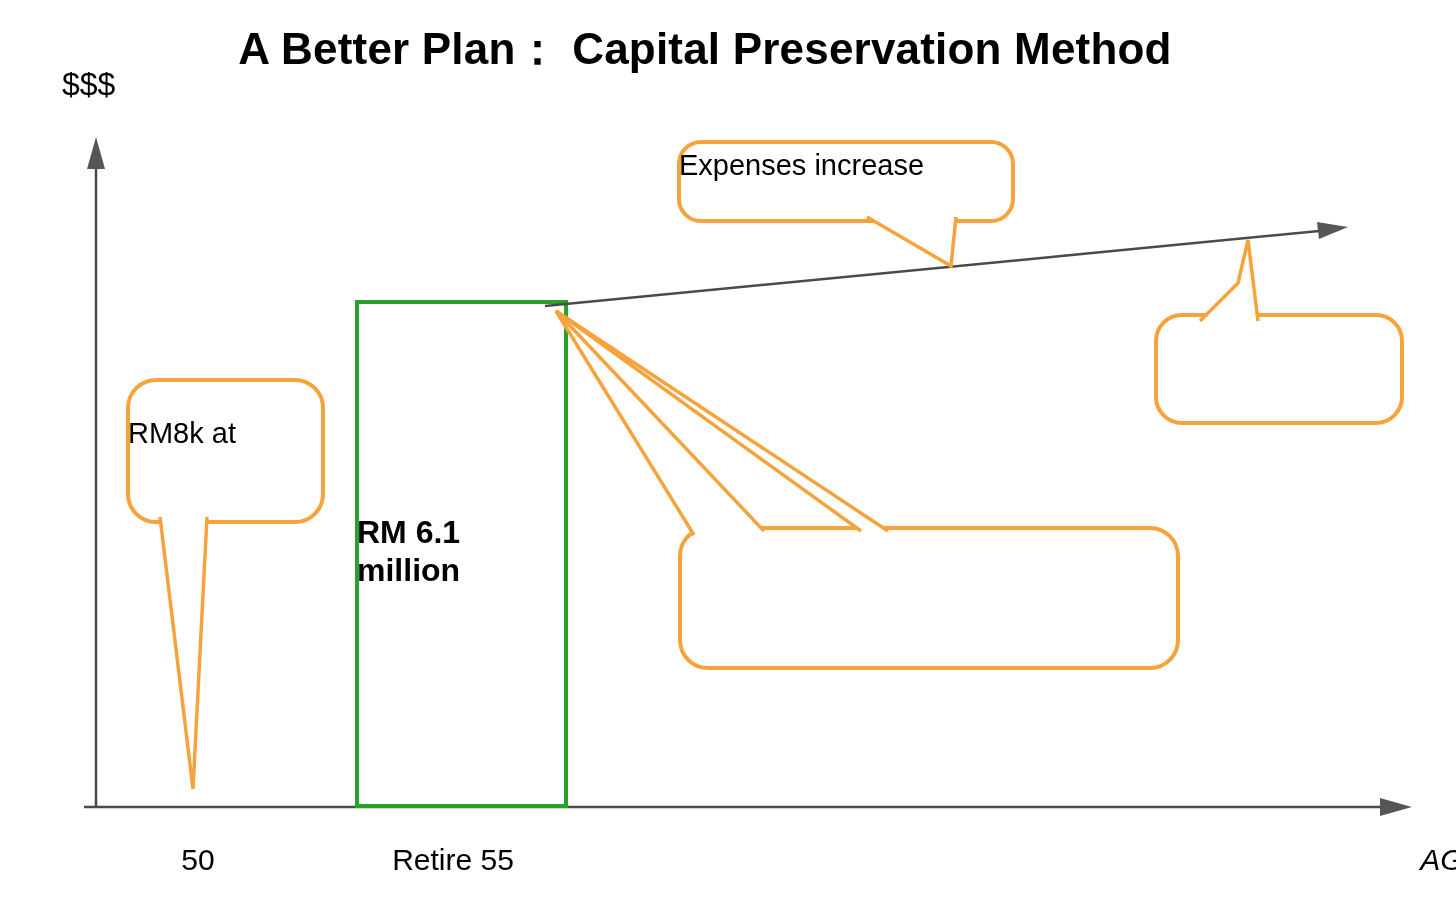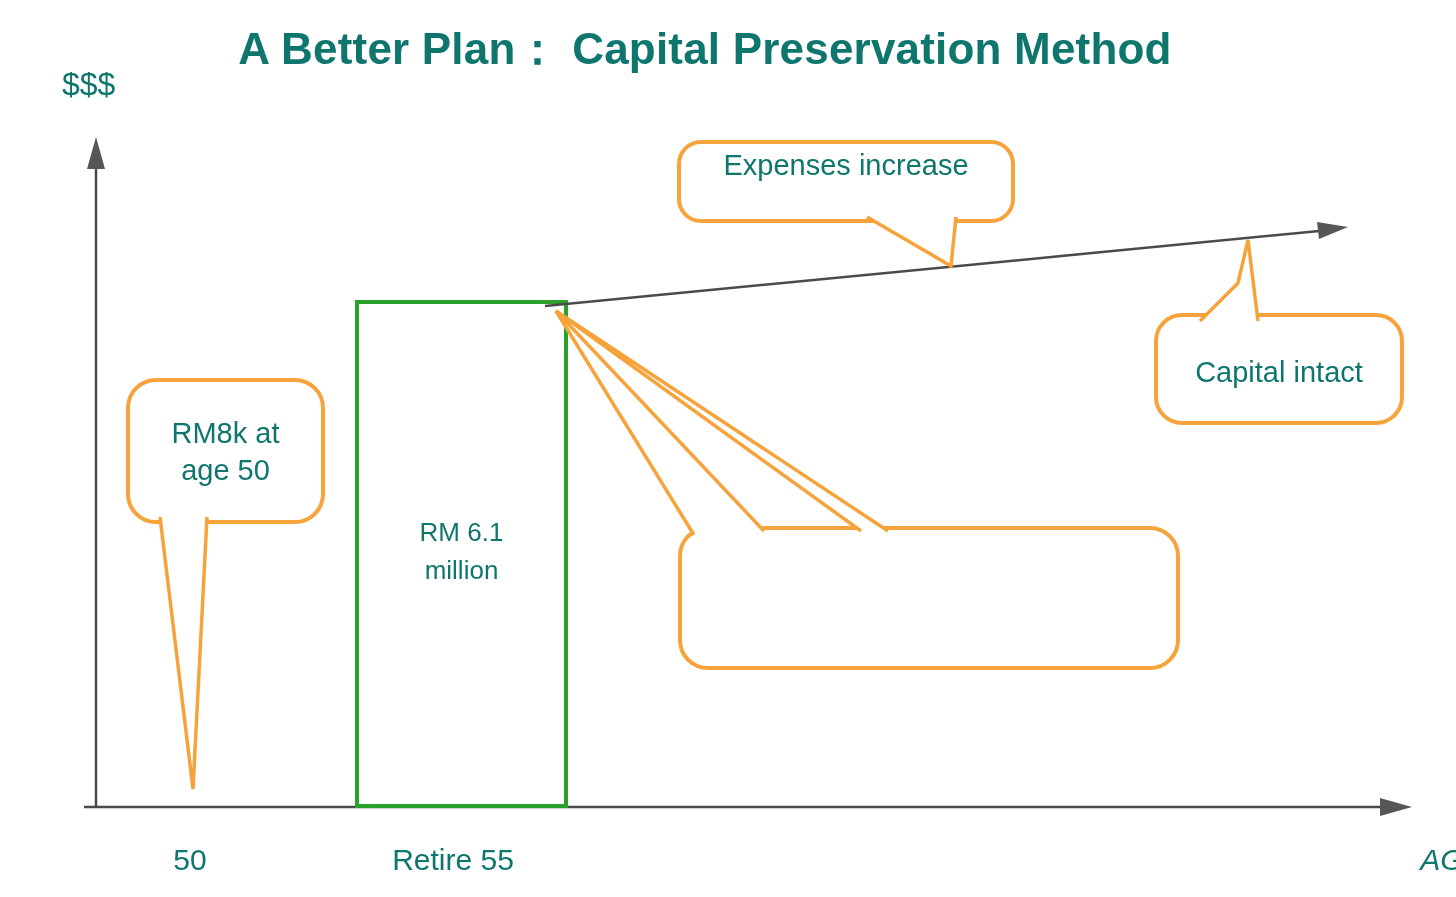--- a/index.html
+++ b/index.html
@@ -2,51 +2,51 @@
 <html><head>
 <meta charset="utf-8">
 <style>
   html, body { margin: 0; padding: 0; background: #ffffff; }
   .canvas {
     position: relative;
     width: 1456px;
     height: 897px;
     background: #ffffff;
     font-family: "Liberation Sans", sans-serif;
-    color: #0f766e;
+    color: #000000;
     overflow: hidden;
   }
   svg.layer { position: absolute; left: 0; top: 0; }
   .title {
     position: absolute;
     top: 20px; left: 0;
     width: 1410px;
     text-align: center;
     font-size: 44px;
     font-weight: bold;
     letter-spacing: 0.2px;
   }
   .y-label {
     position: absolute;
     left: 62px; top: 66px;
     font-size: 32px;
   }
   .txt {
     position: absolute;
-    text-align: center;
+    text-align: left;
     font-size: 29px;
     line-height: 37px;
   }
-  .bar-label   { left: 357px;  top: 513px; width: 209px; font-size: 26px; line-height: 38px; }
+  .bar-label   { left: 357px;  top: 513px; width: 209px; font-size: 32px; line-height: 38px; font-weight: bold; }
   .c-rm8k      { left: 128px;  top: 415px; width: 195px; }
   .c-expenses  { left: 679px;  top: 147px; width: 334px; }
   .c-capital   { left: 1156px; top: 354px; width: 246px; }
   .c-firstyear { left: 638px;  top: 561px; width: 500px; }
   .tick { position: absolute; top: 843px; font-size: 30px; text-align: center; }
-  .tick-50     { left: 140px;  width: 100px; }
+  .tick-50     { left: 148px;  width: 100px; }
   .tick-retire { left: 353px;  width: 200px; }
   .tick-age    { left: 1402px; width: 100px; font-style: italic; }
 </style>
 </head>
 <body>
 
 <div class="canvas">
 
   <svg class="layer" width="1456" height="897" viewBox="0 0 1456 897">
 
@@ -79,29 +79,25 @@
 
   <div class="y-label">$$$</div>
 
   <div class="txt bar-label">
     <div>RM 6.1</div>
     <div>million</div>
   </div>
 
   <div class="txt c-rm8k">
     <div>RM8k at</div>
-    <div>age 50</div>
   </div>
 
   <div class="txt c-expenses">
     <div>Expenses increase</div>
   </div>
 
-  <div class="txt c-capital">
-    <div>Capital intact</div>
-  </div>
 
 
   <div class="tick tick-50">50</div>
   <div class="tick tick-retire">Retire 55</div>
   <div class="tick tick-age">AGE</div>
 
 </div>
 
 </body></html>

